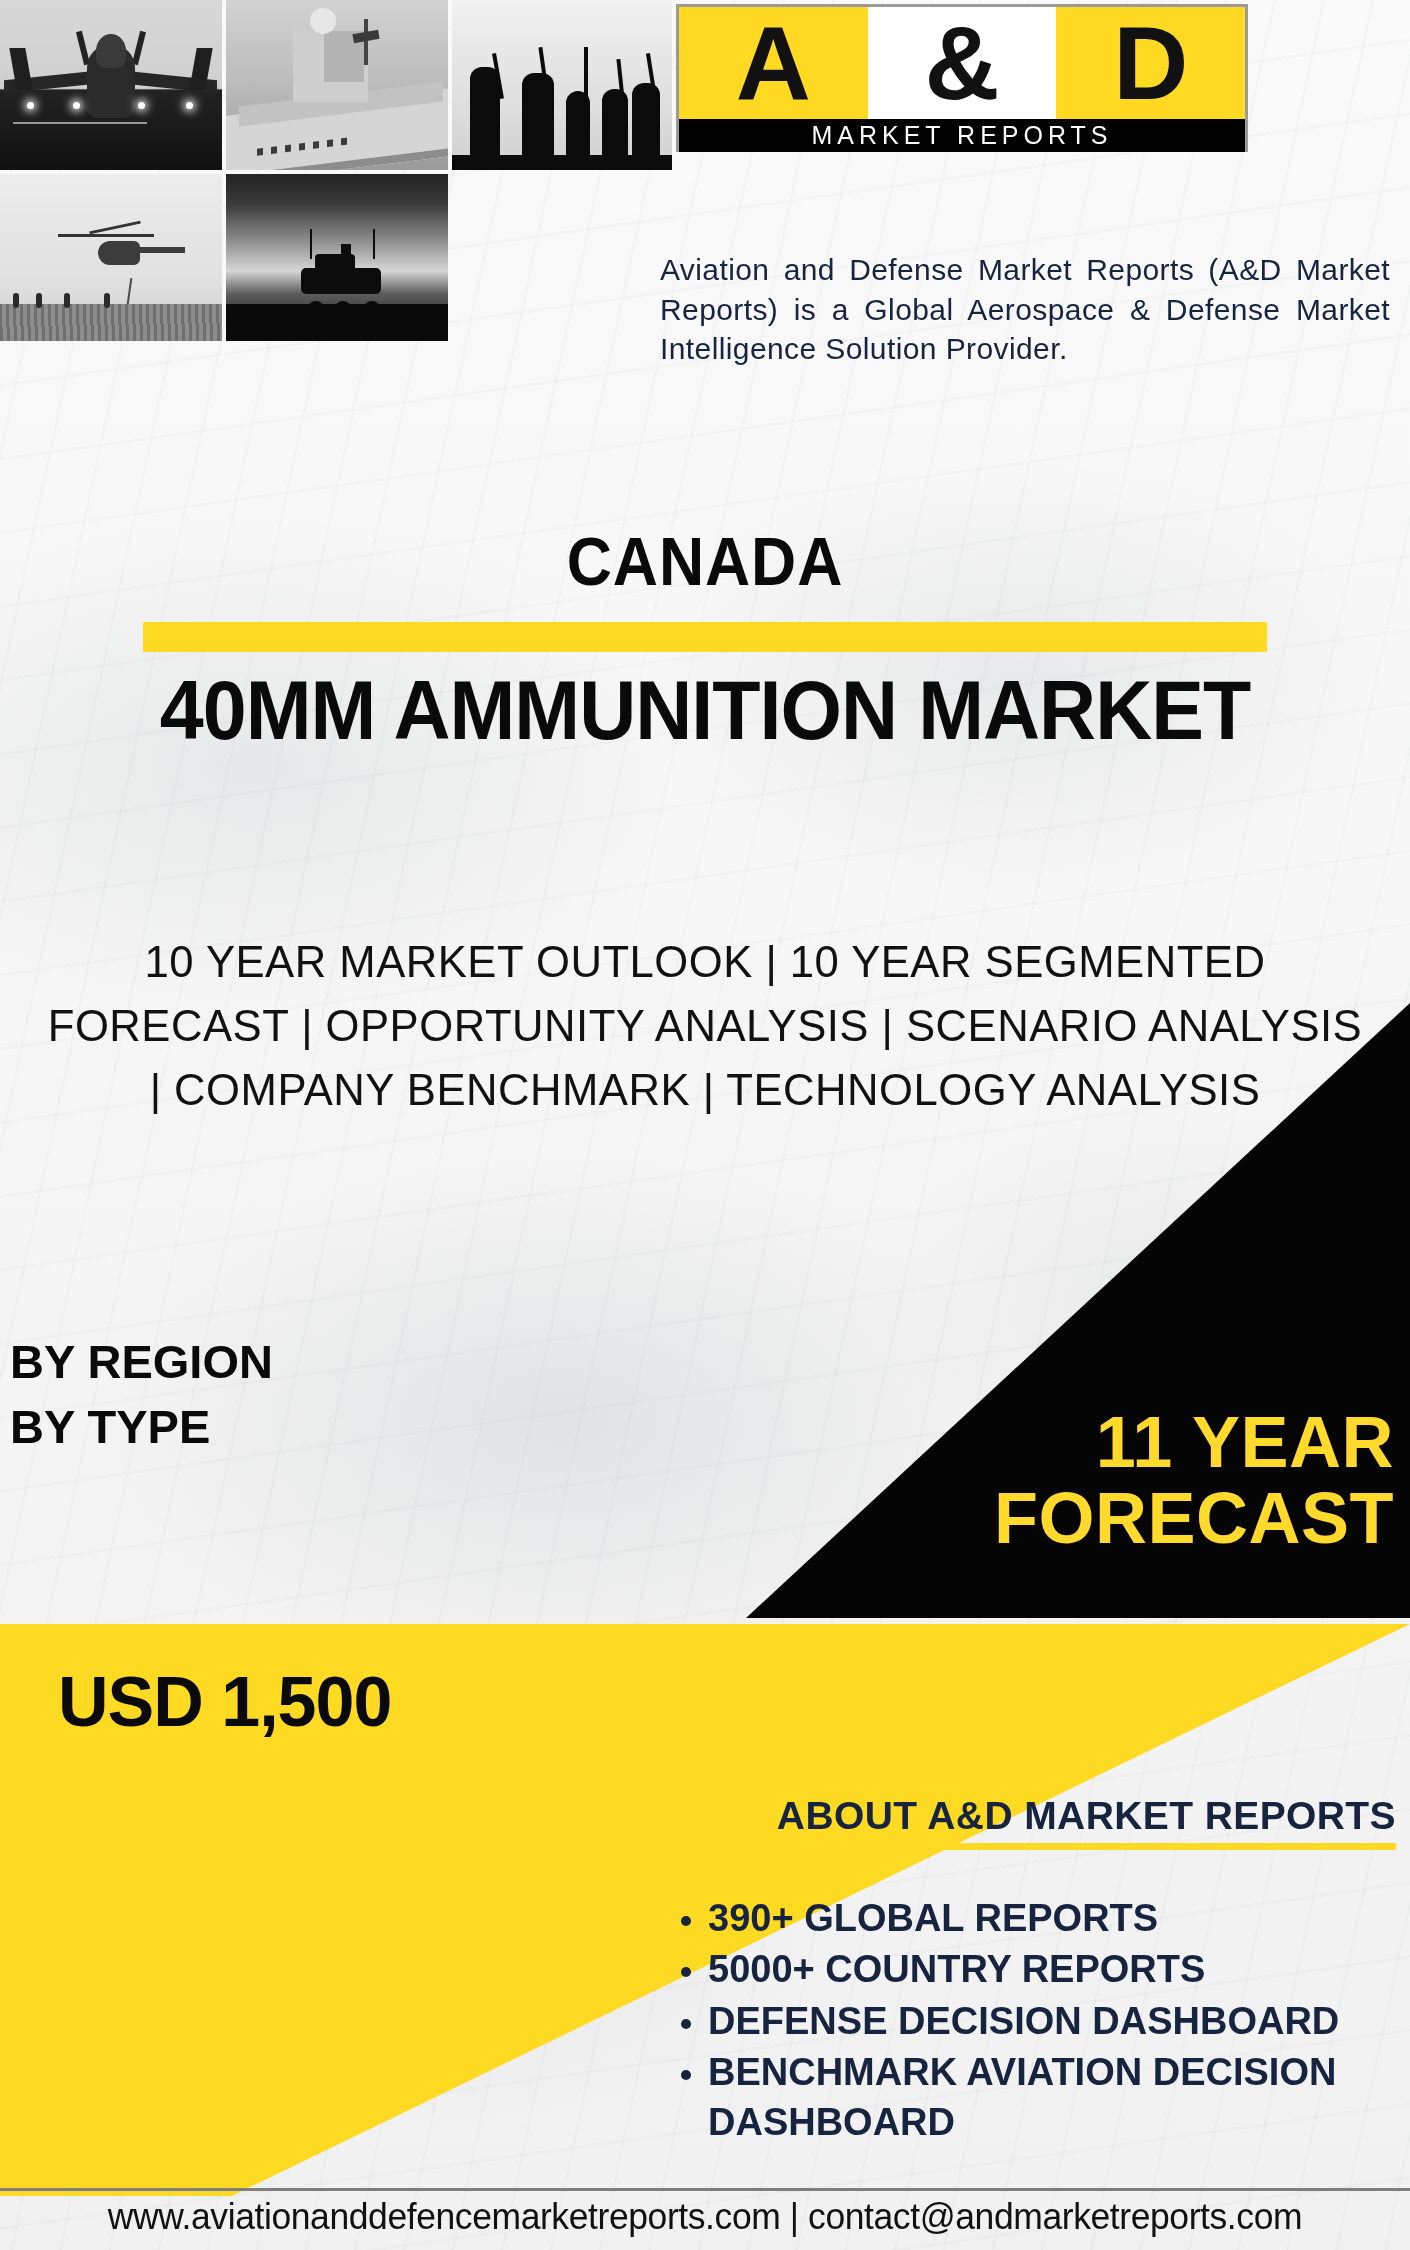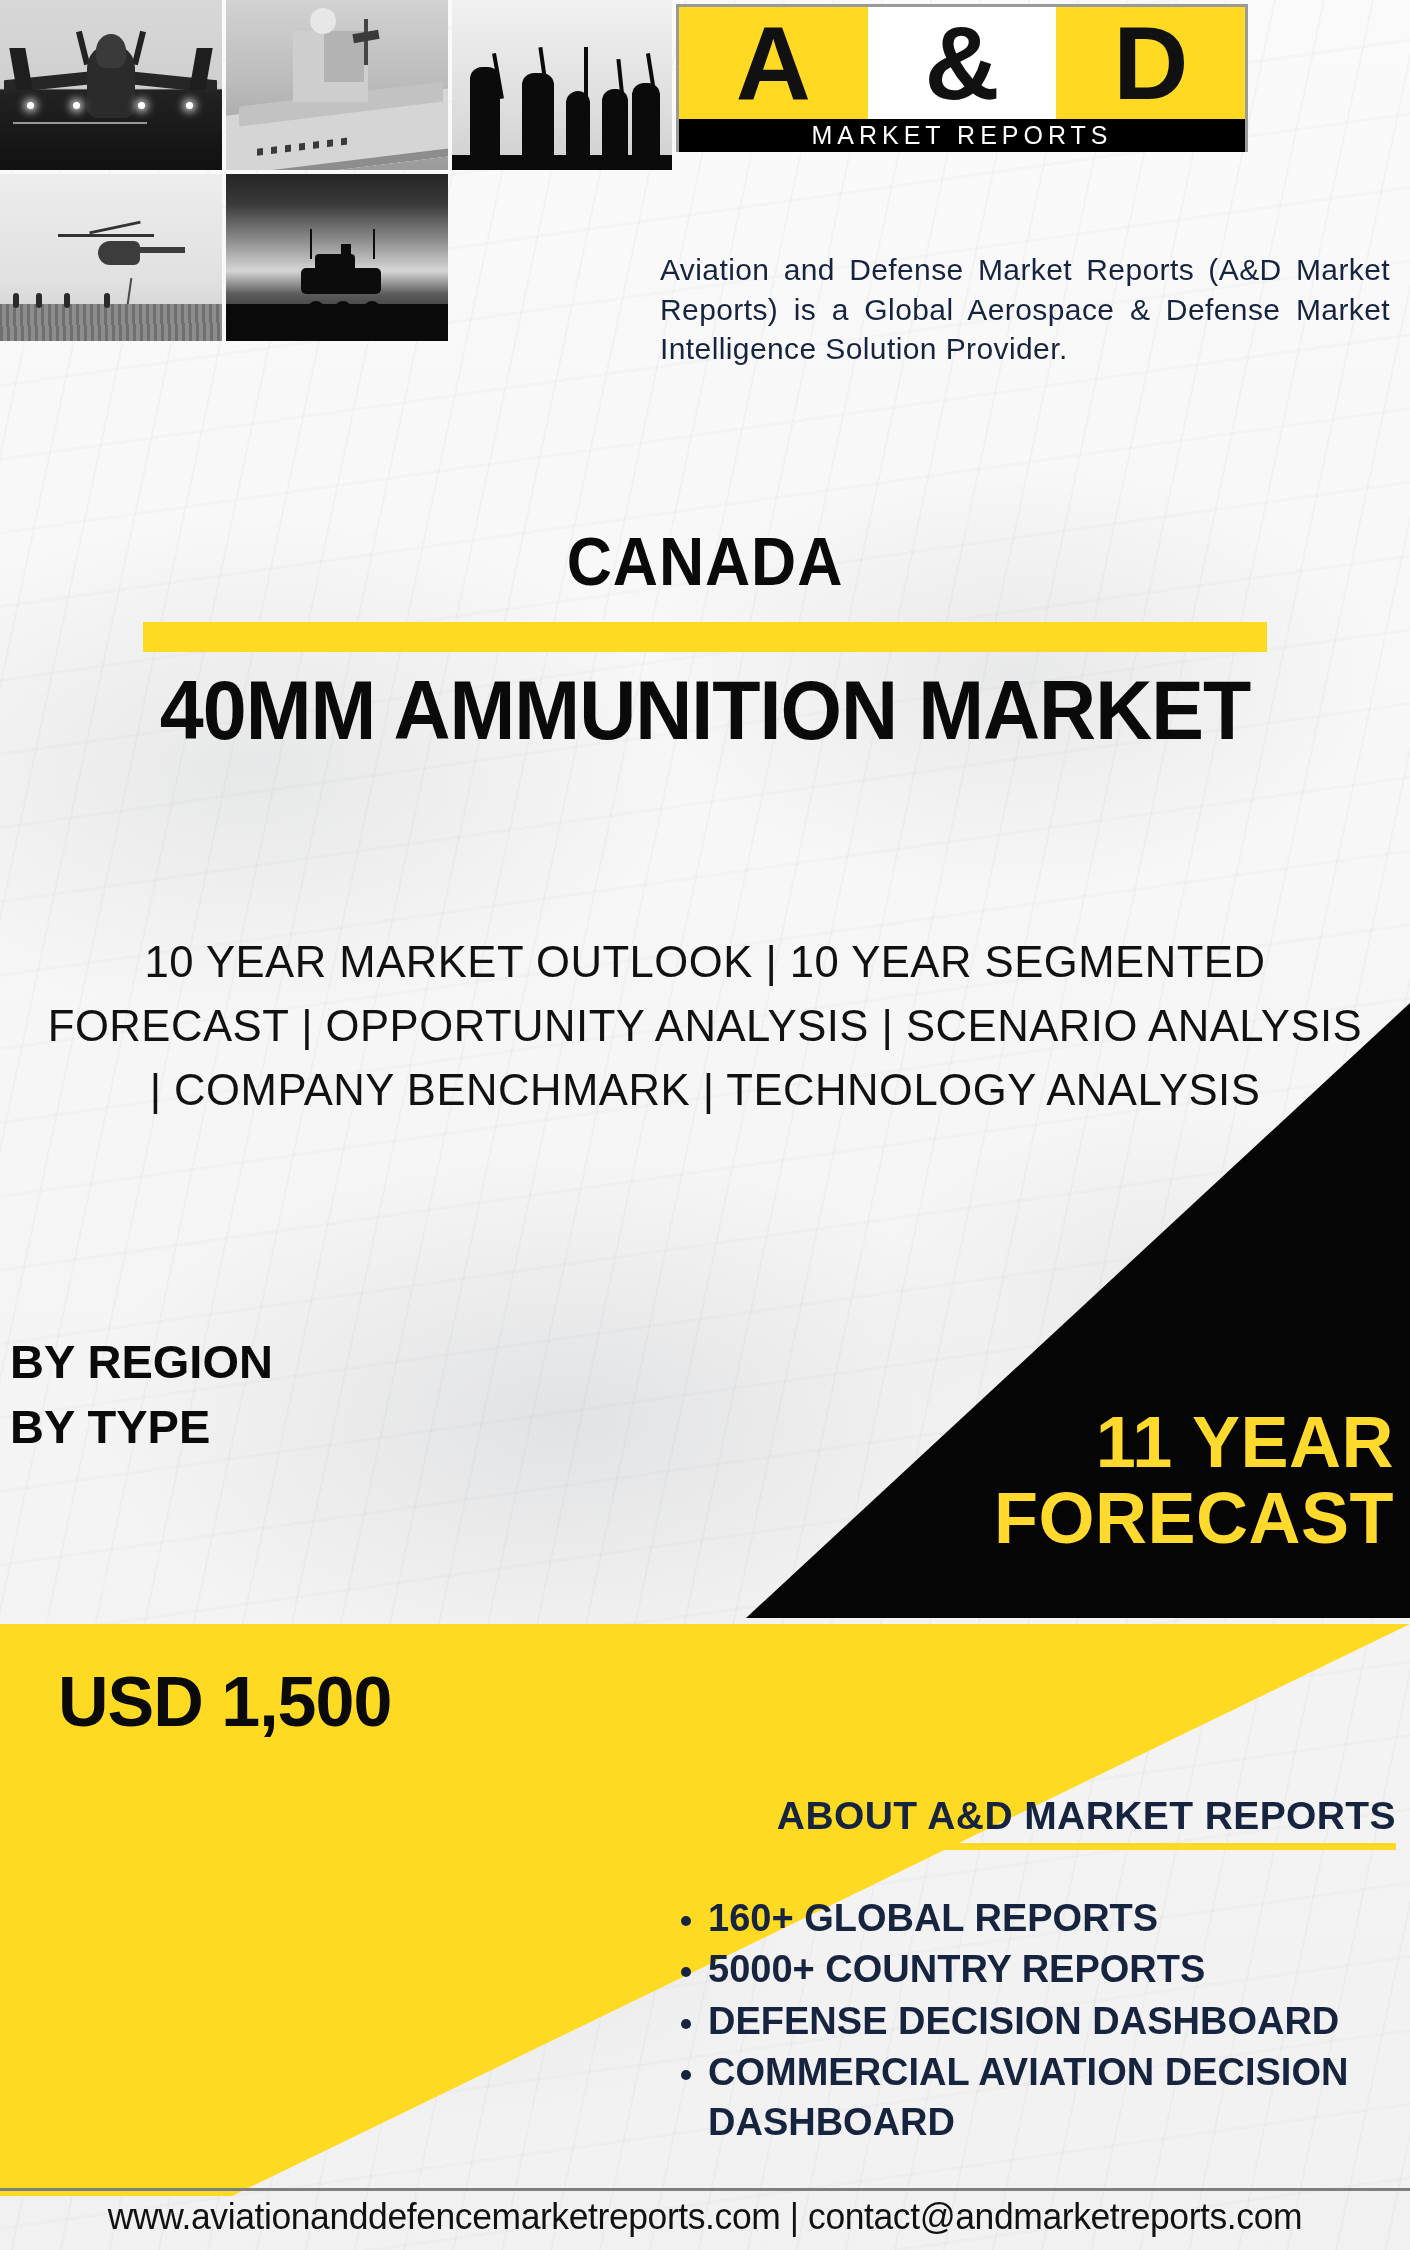--- a/index.html
+++ b/index.html
@@ -316,23 +316,23 @@
     <div>BY TYPE</div>
   </div>
 
   <div class="wedge-yellow"></div>
   <div class="price">USD 1,500</div>
 
   <div class="about">
     <div class="about-title">ABOUT A&amp;D MARKET REPORTS</div>
     <div class="about-underline"></div>
     <ul class="about-list">
-      <li>160+ GLOBAL REPORTS</li>
+      <li>390+ GLOBAL REPORTS</li>
       <li>5000+ COUNTRY REPORTS</li>
       <li>DEFENSE DECISION DASHBOARD</li>
-      <li>COMMERCIAL AVIATION DECISION DASHBOARD</li>
+      <li>BENCHMARK AVIATION DECISION DASHBOARD</li>
     </ul>
   </div>
 
   <div class="footer-rule"></div>
   <div class="footer">www.aviationanddefencemarketreports.com | contact@andmarketreports.com</div>
 
 </div>
 
 </body></html>

